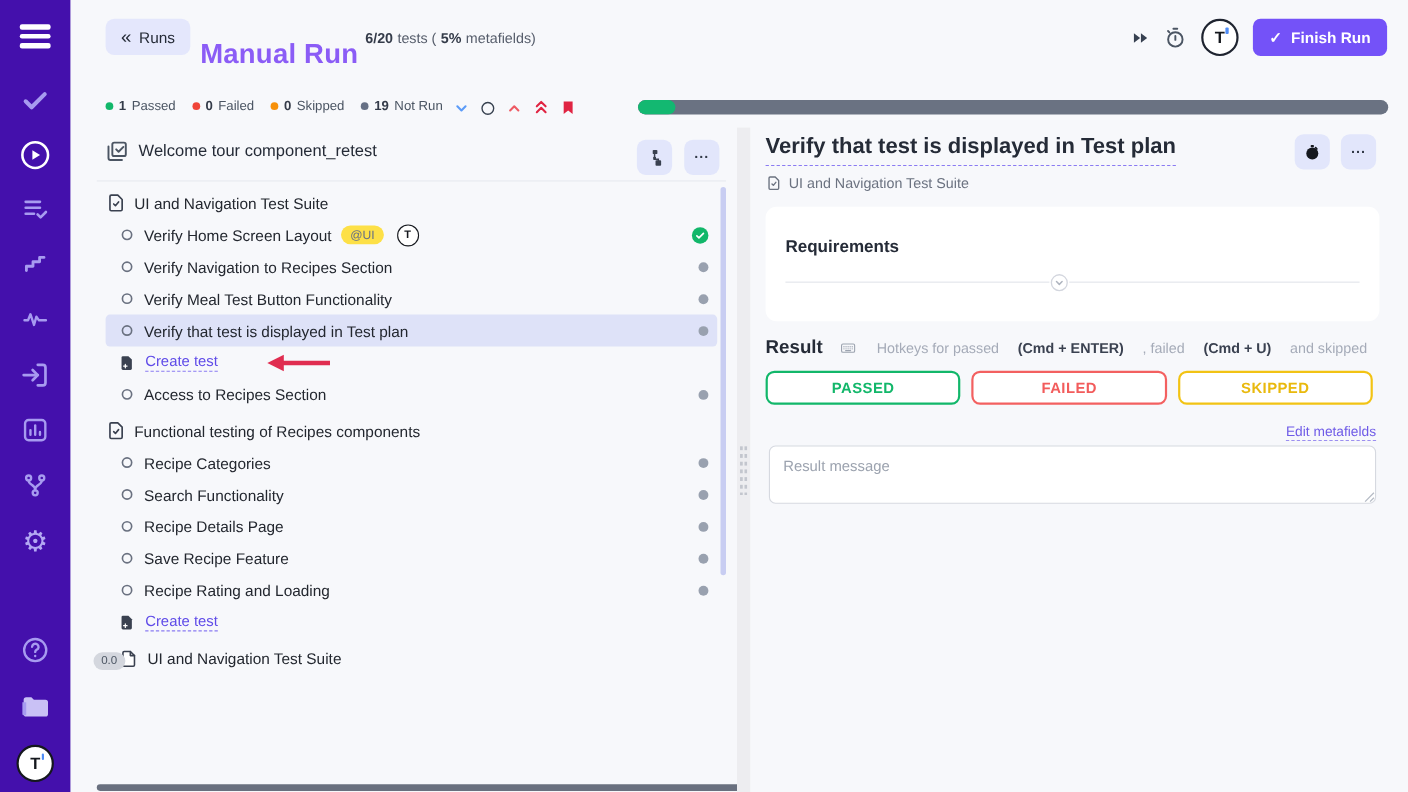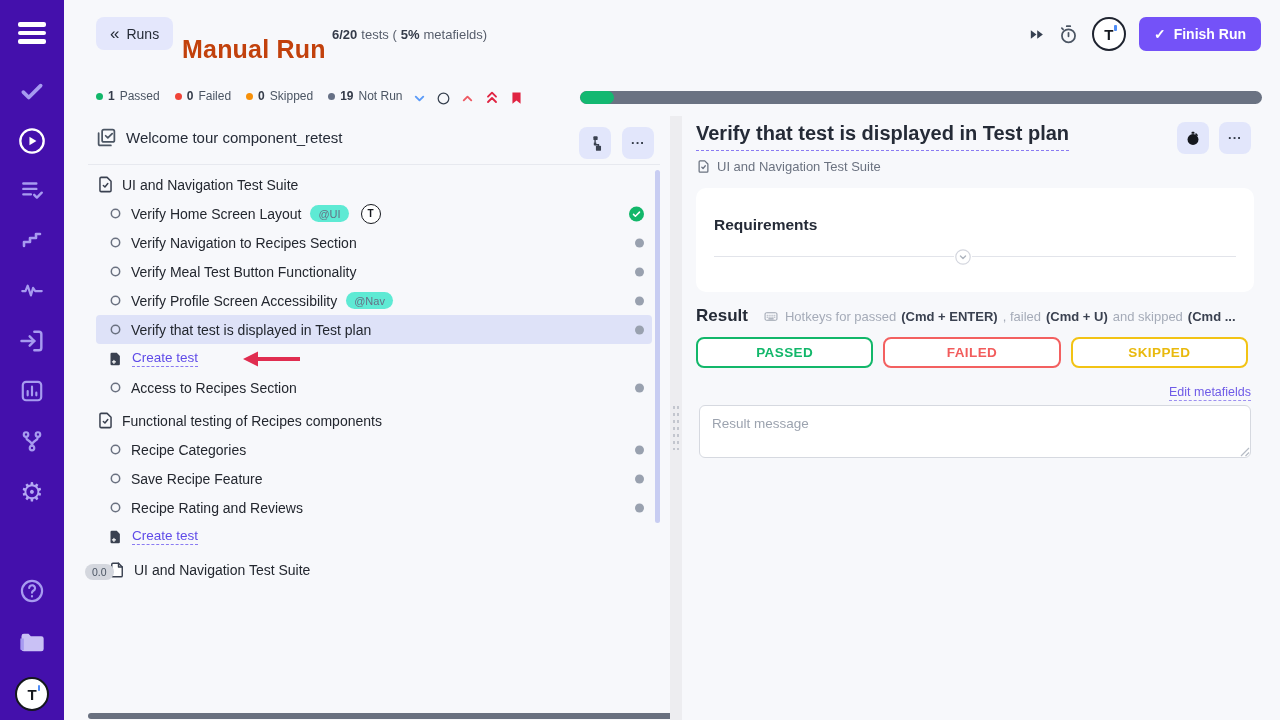--- a/index.html
+++ b/index.html
@@ -18,21 +18,21 @@
   .logo-circle .blue{position:absolute;top:6px;right:7px;width:2.5px;height:6px;background:#4F8DF7;border-radius:1px}
   .logo-sm{width:18px;height:18px;border:1.6px solid #15181E;border-radius:50%;background:#fff;
            display:flex;align-items:center;justify-content:center;position:relative;flex:none}
   .logo-sm .t{font-weight:700;font-size:10px;color:#15181E;line-height:1}
 
   
   .runs-btn{position:absolute;left:96px;top:17px;height:33px;padding:0 14px;border:none;border-radius:8px;
             background:#E4E7FC;display:flex;align-items:center;gap:7px;font-family:inherit;
             font-size:14px;color:#252B37;cursor:pointer}
   .runs-btn .chev{font-size:17px;color:#252B37}
-  .page-title{position:absolute;left:182px;top:18px;font-size:25px;font-weight:700;color:#c2410c;letter-spacing:.2px}
+  .page-title{position:absolute;left:182px;top:18px;font-size:25px;font-weight:700;color:#8b5cf6;letter-spacing:.2px}
   .tests-info{position:absolute;left:332px;top:27px;font-size:13px;color:#565D6B;display:flex;gap:4px;align-items:baseline}
   .tests-info .b{font-weight:700;color:#343B49}
   .hdr-right{position:absolute;right:19px;top:17px;display:flex;align-items:center;gap:13px}
   .finish-btn{height:34px;padding:0 15px;border:none;border-radius:7px;background:#7452F8;color:#fff;
               font-family:inherit;font-size:14px;font-weight:600;display:flex;align-items:center;gap:8px;cursor:pointer}
   .hicon{cursor:pointer}
 
   
   .stats{position:absolute;left:96px;top:89px;display:flex;align-items:center;gap:15px;font-size:12px;color:#4B5563}
   .stat{display:flex;align-items:center;gap:5px}
@@ -55,21 +55,21 @@
   .row.mt{margin-top:4px}
   .row.suite .lab{margin-left:7px}
   .row.test{padding-left:14px}
   .row.test .lab{margin-left:10px}
   .row.selected{background:#DEE2F8;border-radius:4px}
   .row.create{padding-left:12px}
   .row.create .lab{margin-left:9px;font-size:13.5px;color:#5F4BE8;border-bottom:1px dashed #8A7BF2;padding-bottom:1px}
   .row.folder .lab{margin-left:8px}
   .row.sub{padding-left:12px}
   .row.sub .lab{margin-left:8px}
-  .tag{margin-left:9px;background:#5eead4;color:#667085;font-size:11px;padding:2.5px 8px;border-radius:10px;flex:none}
+  .tag{margin-left:9px;background:#fde047;color:#667085;font-size:11px;padding:2.5px 8px;border-radius:10px;flex:none}
   .row .logo-sm{margin-left:12px}
   .status{position:absolute;right:8px;top:50%;transform:translateY(-50%)}
   .graydot{width:9px;height:9px;border-radius:50%;background:#99A1AF}
   .passcheck{width:15px;height:15px;border-radius:50%;background:#12B76A;display:flex;align-items:center;justify-content:center}
   .dur-badge{position:absolute;left:-11px;top:9px;background:#D4D7DE;color:#4B5563;font-size:10.5px;
              padding:2px 7px;border-radius:9px;z-index:2}
   .annot-arrow{position:absolute;left:146px;top:7px}
   .v-scroll{position:absolute;left:655px;top:170px;width:5px;height:353px;background:#C8CDF2;border-radius:3px}
   .h-scroll{position:absolute;left:88px;top:713px;width:588px;height:6px;background:#69707F;border-radius:3px}
 
@@ -82,21 +82,21 @@
   .detail-title{position:absolute;left:696px;top:122px;font-size:20px;font-weight:700;color:#252B37;
                 border-bottom:1.5px dashed #8A7BF2;padding-bottom:5px;cursor:text}
   .detail-btns{position:absolute;left:1177px;top:122px;display:flex;gap:10px}
   .crumb{position:absolute;left:696px;top:159px;display:flex;align-items:center;gap:6px;font-size:13px;color:#6B7280}
   .req-card{position:absolute;left:696px;top:188px;width:558px;height:104px;background:#fff;border-radius:10px}
   .req-title{position:absolute;left:18px;top:28px;font-size:15.5px;font-weight:700;color:#252B37}
   .req-divider{position:absolute;left:18px;top:68px;width:522px;height:1px;background:#E2E4EA}
   .req-toggle{position:absolute;left:258px;top:60px;background:#fff;cursor:pointer}
   .result-head{position:absolute;left:696px;top:306px;display:flex;align-items:center;gap:14px;width:558px}
   .result-title{font-size:17px;font-weight:700;color:#252B37;margin:0}
-  .hotkeys{display:flex;align-items:center;gap:5px;font-size:13px;color:#A5ABB8;white-space:nowrap;overflow:hidden}
+  .hotkeys{display:flex;align-items:center;gap:17px;font-size:13px;color:#A5ABB8;white-space:nowrap;overflow:hidden}
   .hotkeys .b{font-weight:700;color:#3A4150}
   .rbtns{position:absolute;left:696px;top:337px;width:552px;display:flex;gap:10px}
   .rbtn{flex:1;height:31px;border-radius:8px;border:2px solid;background:#fff;font-family:inherit;
         font-size:13.5px;font-weight:700;letter-spacing:.4px;cursor:pointer}
   .rbtn.pass{border-color:#12B76A;color:#12B76A}
   .rbtn.fail{border-color:#F36060;color:#F25C5C}
   .rbtn.skip{border-color:#F2C314;color:#E9B90D}
   .edit-meta{position:absolute;left:1096px;top:385px;width:155px;text-align:right;font-size:12.5px;color:#6F5BE7;
              cursor:pointer}
   .edit-meta span{border-bottom:1px dashed #9C8FF0;padding-bottom:1px}
@@ -345,30 +345,20 @@
   <div class="row test">
     <span>
         <svg width="11" height="11" viewBox="0 0 11 11">
           <circle cx="5.5" cy="5.5" r="4.2" stroke="#6A7180" stroke-width="1.5" fill="none"></circle>
         </svg>
       </span>
     <span class="lab">Verify Meal Test Button Functionality</span>
     <span class="status graydot"></span>
   </div>
 
-  <div class="row test">
-    <span>
-        <svg width="11" height="11" viewBox="0 0 11 11">
-          <circle cx="5.5" cy="5.5" r="4.2" stroke="#6A7180" stroke-width="1.5" fill="none"></circle>
-        </svg>
-      </span>
-    <span class="lab">Verify Profile Screen Accessibility</span>
-    <span class="tag">@Nav</span>
-    <span class="status graydot"></span>
-  </div>
 
   <div class="row test selected">
     <span>
         <svg width="11" height="11" viewBox="0 0 11 11">
           <circle cx="5.5" cy="5.5" r="4.2" stroke="#6A7180" stroke-width="1.5" fill="none"></circle>
         </svg>
       </span>
     <span class="lab">Verify that test is displayed in Test plan</span>
     <span class="status graydot"></span>
   </div>
@@ -411,40 +401,58 @@
   <div class="row test">
     <span>
         <svg width="11" height="11" viewBox="0 0 11 11">
           <circle cx="5.5" cy="5.5" r="4.2" stroke="#6A7180" stroke-width="1.5" fill="none"></circle>
         </svg>
       </span>
     <span class="lab">Recipe Categories</span>
     <span class="status graydot"></span>
   </div>
 
-
+  <div class="row test">
+    <span>
+        <svg width="11" height="11" viewBox="0 0 11 11">
+          <circle cx="5.5" cy="5.5" r="4.2" stroke="#6A7180" stroke-width="1.5" fill="none"></circle>
+        </svg>
+      </span>
+    <span class="lab">Search Functionality</span>
+    <span class="status graydot"></span>
+  </div>
+
+  <div class="row test">
+    <span>
+        <svg width="11" height="11" viewBox="0 0 11 11">
+          <circle cx="5.5" cy="5.5" r="4.2" stroke="#6A7180" stroke-width="1.5" fill="none"></circle>
+        </svg>
+      </span>
+    <span class="lab">Recipe Details Page</span>
+    <span class="status graydot"></span>
+  </div>
 
   <div class="row test">
     <span>
         <svg width="11" height="11" viewBox="0 0 11 11">
           <circle cx="5.5" cy="5.5" r="4.2" stroke="#6A7180" stroke-width="1.5" fill="none"></circle>
         </svg>
       </span>
     <span class="lab">Save Recipe Feature</span>
     <span class="status graydot"></span>
   </div>
 
 
   <div class="row test">
     <span>
         <svg width="11" height="11" viewBox="0 0 11 11">
           <circle cx="5.5" cy="5.5" r="4.2" stroke="#6A7180" stroke-width="1.5" fill="none"></circle>
         </svg>
       </span>
-    <span class="lab">Recipe Rating and Reviews</span>
+    <span class="lab">Recipe Rating and Loading</span>
     <span class="status graydot"></span>
   </div>
 
   <div class="row create">
     <span>
         <svg width="15" height="16" viewBox="0 0 24 24" fill="#3A4150">
           <path d="M6 2h8l5 5v13a2 2 0 01-2 2H6a2 2 0 01-2-2V4a2 2 0 012-2z"></path>
           <path d="M7 16.5h5M9.5 14v5" stroke="#fff" stroke-width="1.8" stroke-linecap="round"></path>
         </svg>
       </span>

